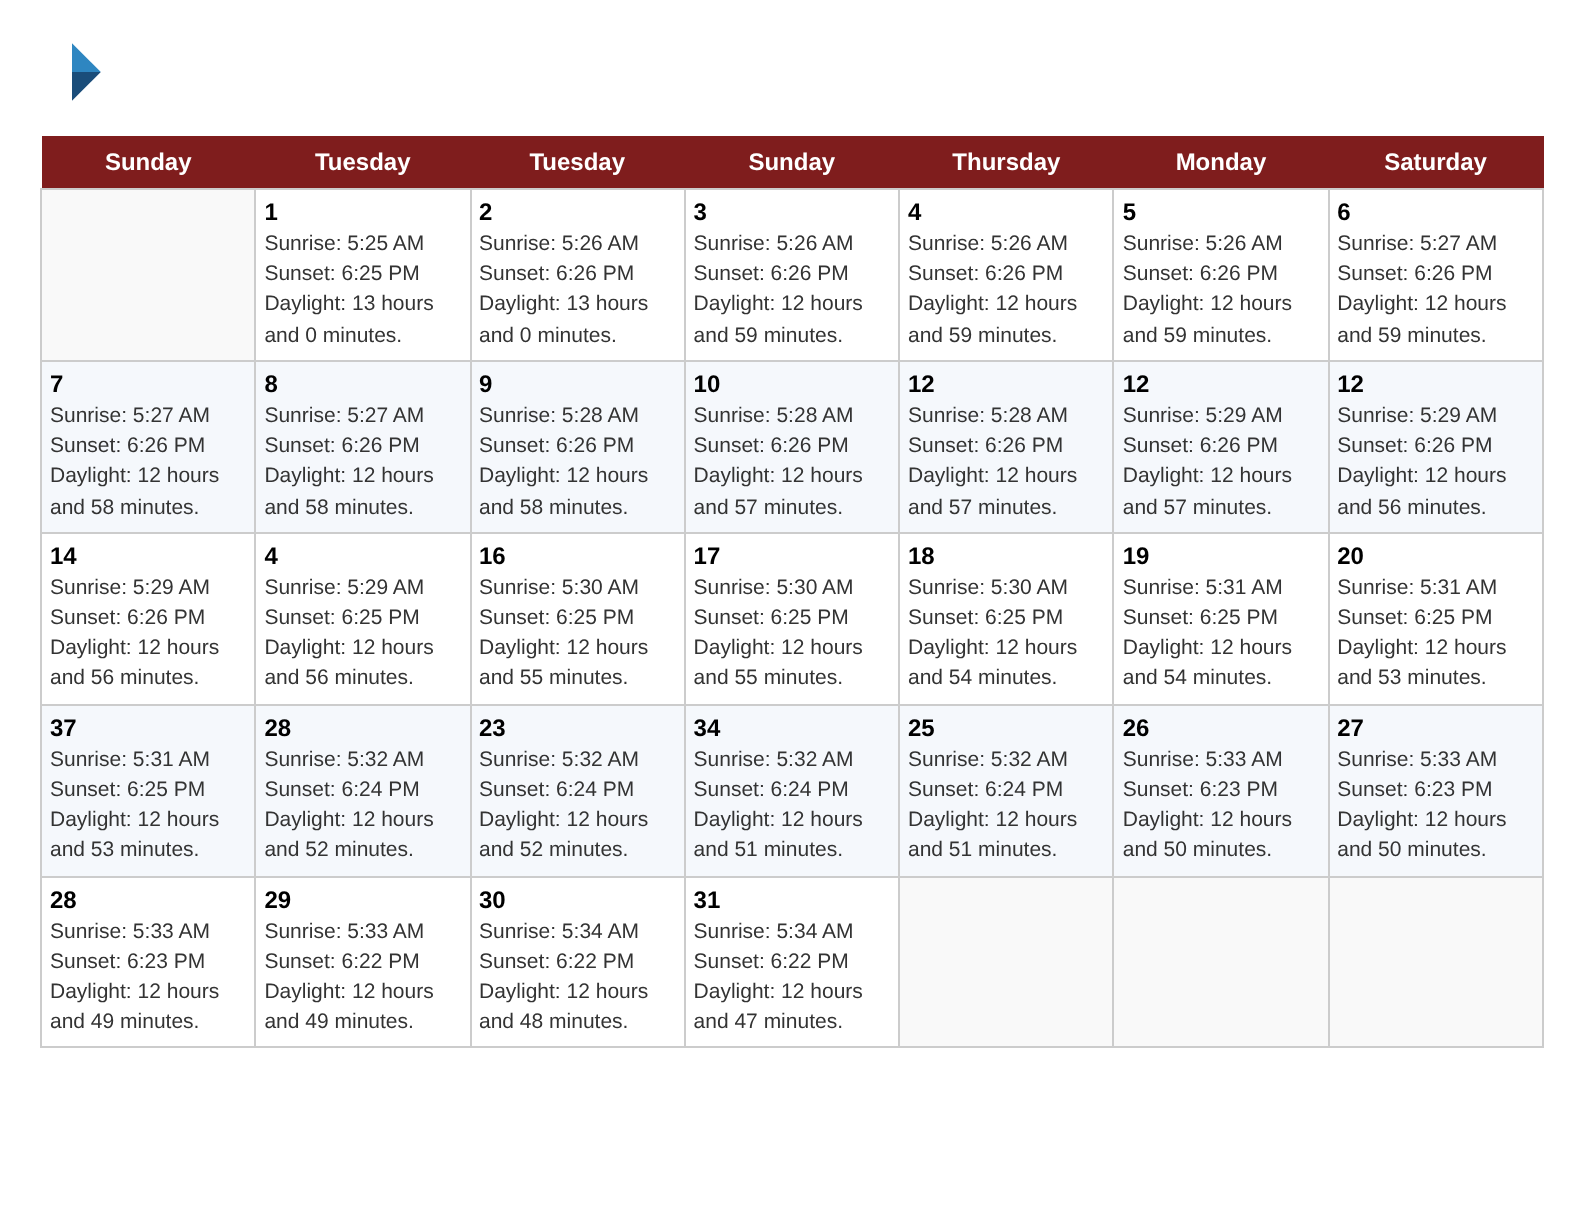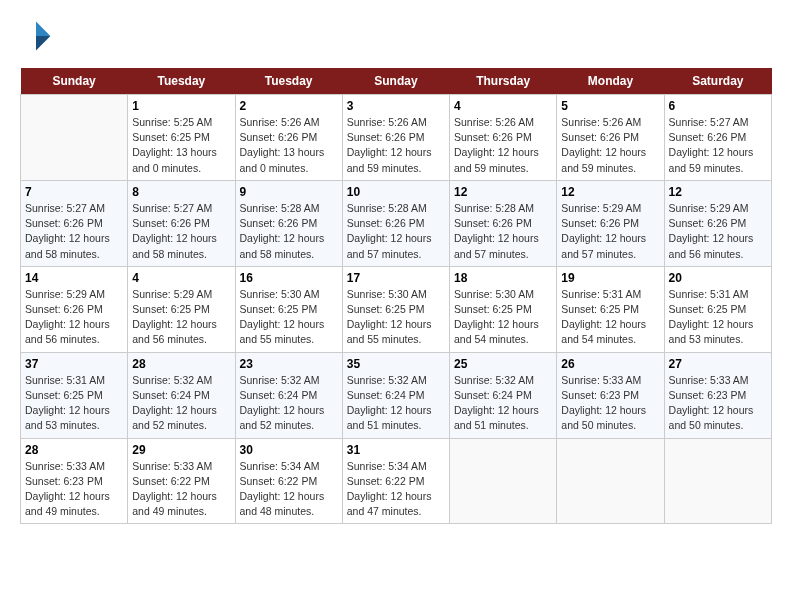--- a/index.html
+++ b/index.html
@@ -213,21 +213,21 @@
         </td>
         <td>
           <span class="day-num">28</span>
           <div class="day-info">Sunrise: 5:32 AM<br>Sunset: 6:24 PM<br>Daylight: 12 hours<br>and 52 minutes.</div>
         </td>
         <td>
           <span class="day-num">23</span>
           <div class="day-info">Sunrise: 5:32 AM<br>Sunset: 6:24 PM<br>Daylight: 12 hours<br>and 52 minutes.</div>
         </td>
         <td>
-          <span class="day-num">35</span>
+          <span class="day-num">34</span>
           <div class="day-info">Sunrise: 5:32 AM<br>Sunset: 6:24 PM<br>Daylight: 12 hours<br>and 51 minutes.</div>
         </td>
         <td>
           <span class="day-num">25</span>
           <div class="day-info">Sunrise: 5:32 AM<br>Sunset: 6:24 PM<br>Daylight: 12 hours<br>and 51 minutes.</div>
         </td>
         <td>
           <span class="day-num">26</span>
           <div class="day-info">Sunrise: 5:33 AM<br>Sunset: 6:23 PM<br>Daylight: 12 hours<br>and 50 minutes.</div>
         </td>

